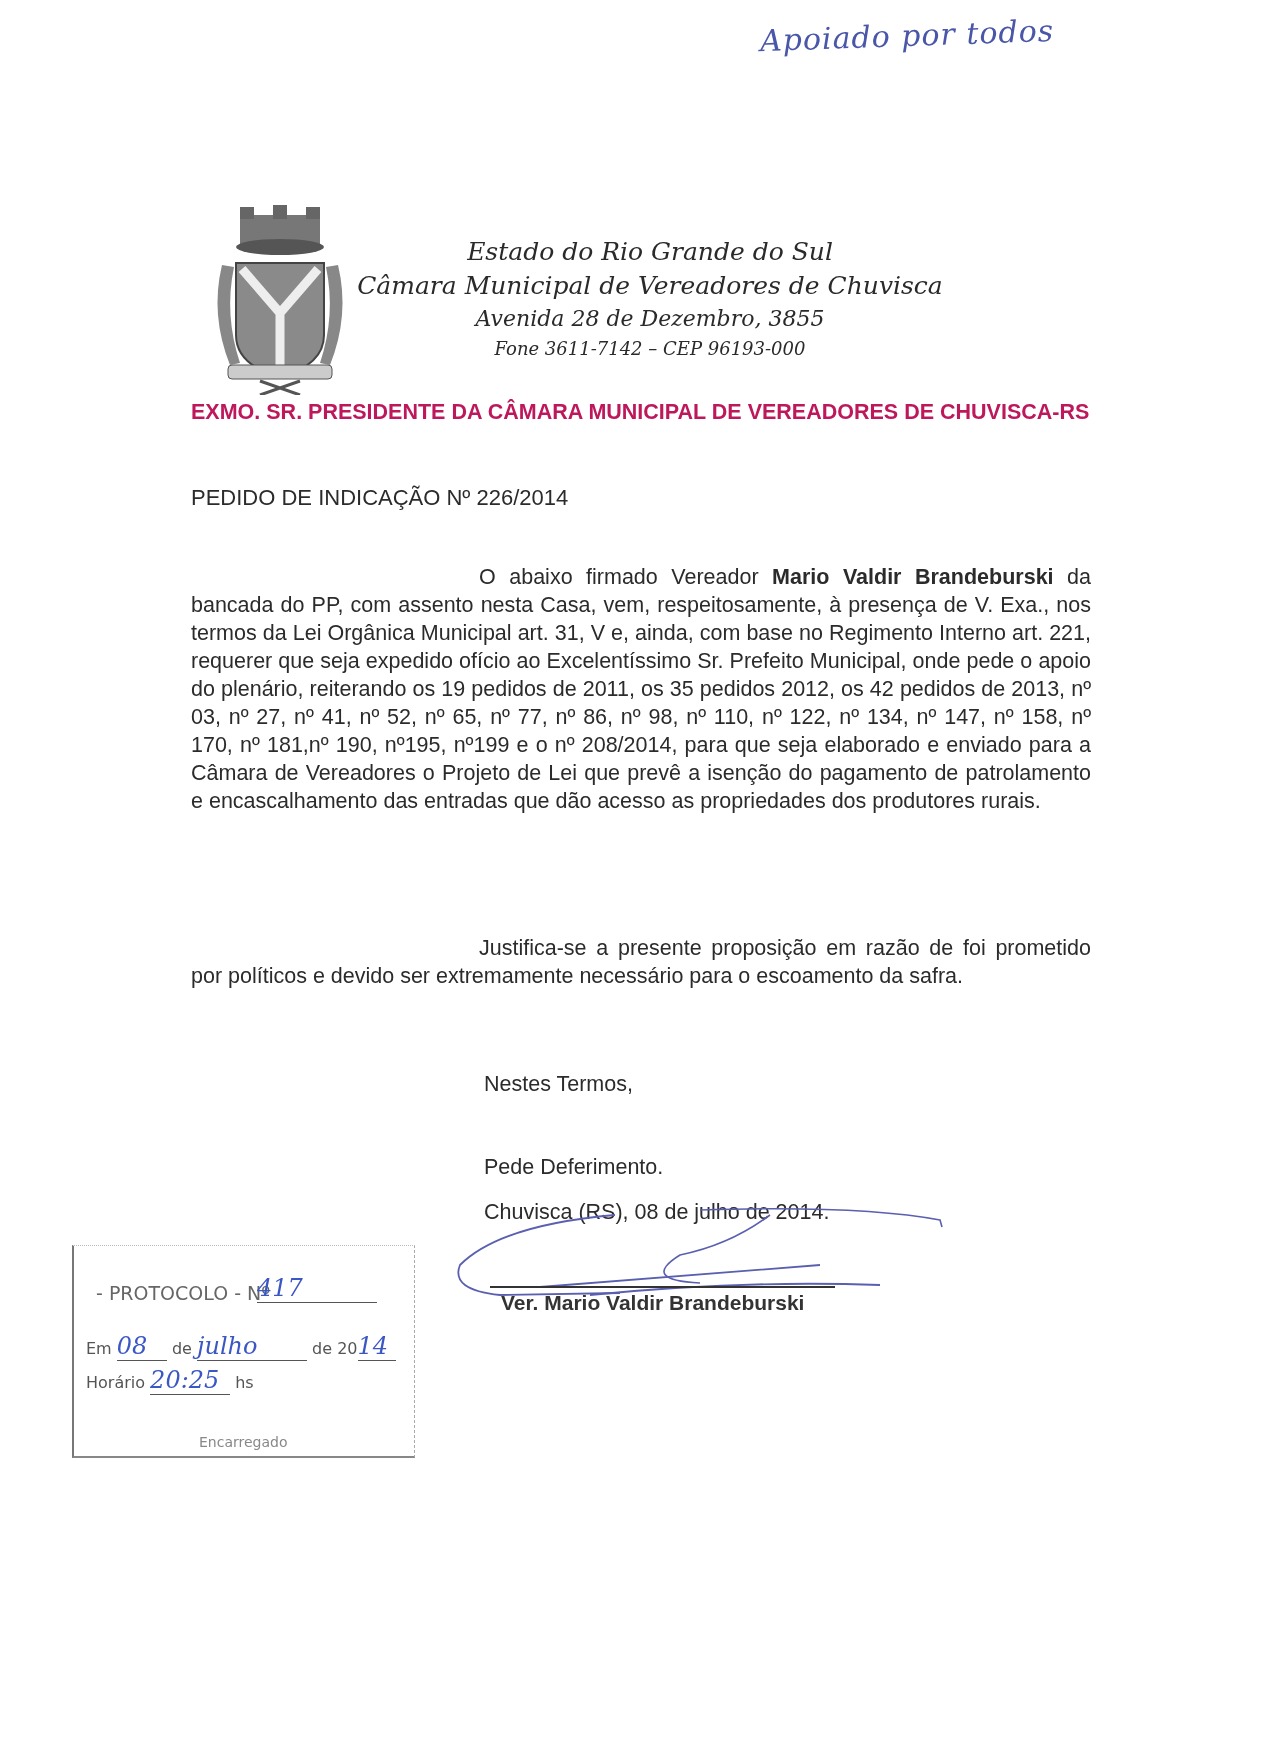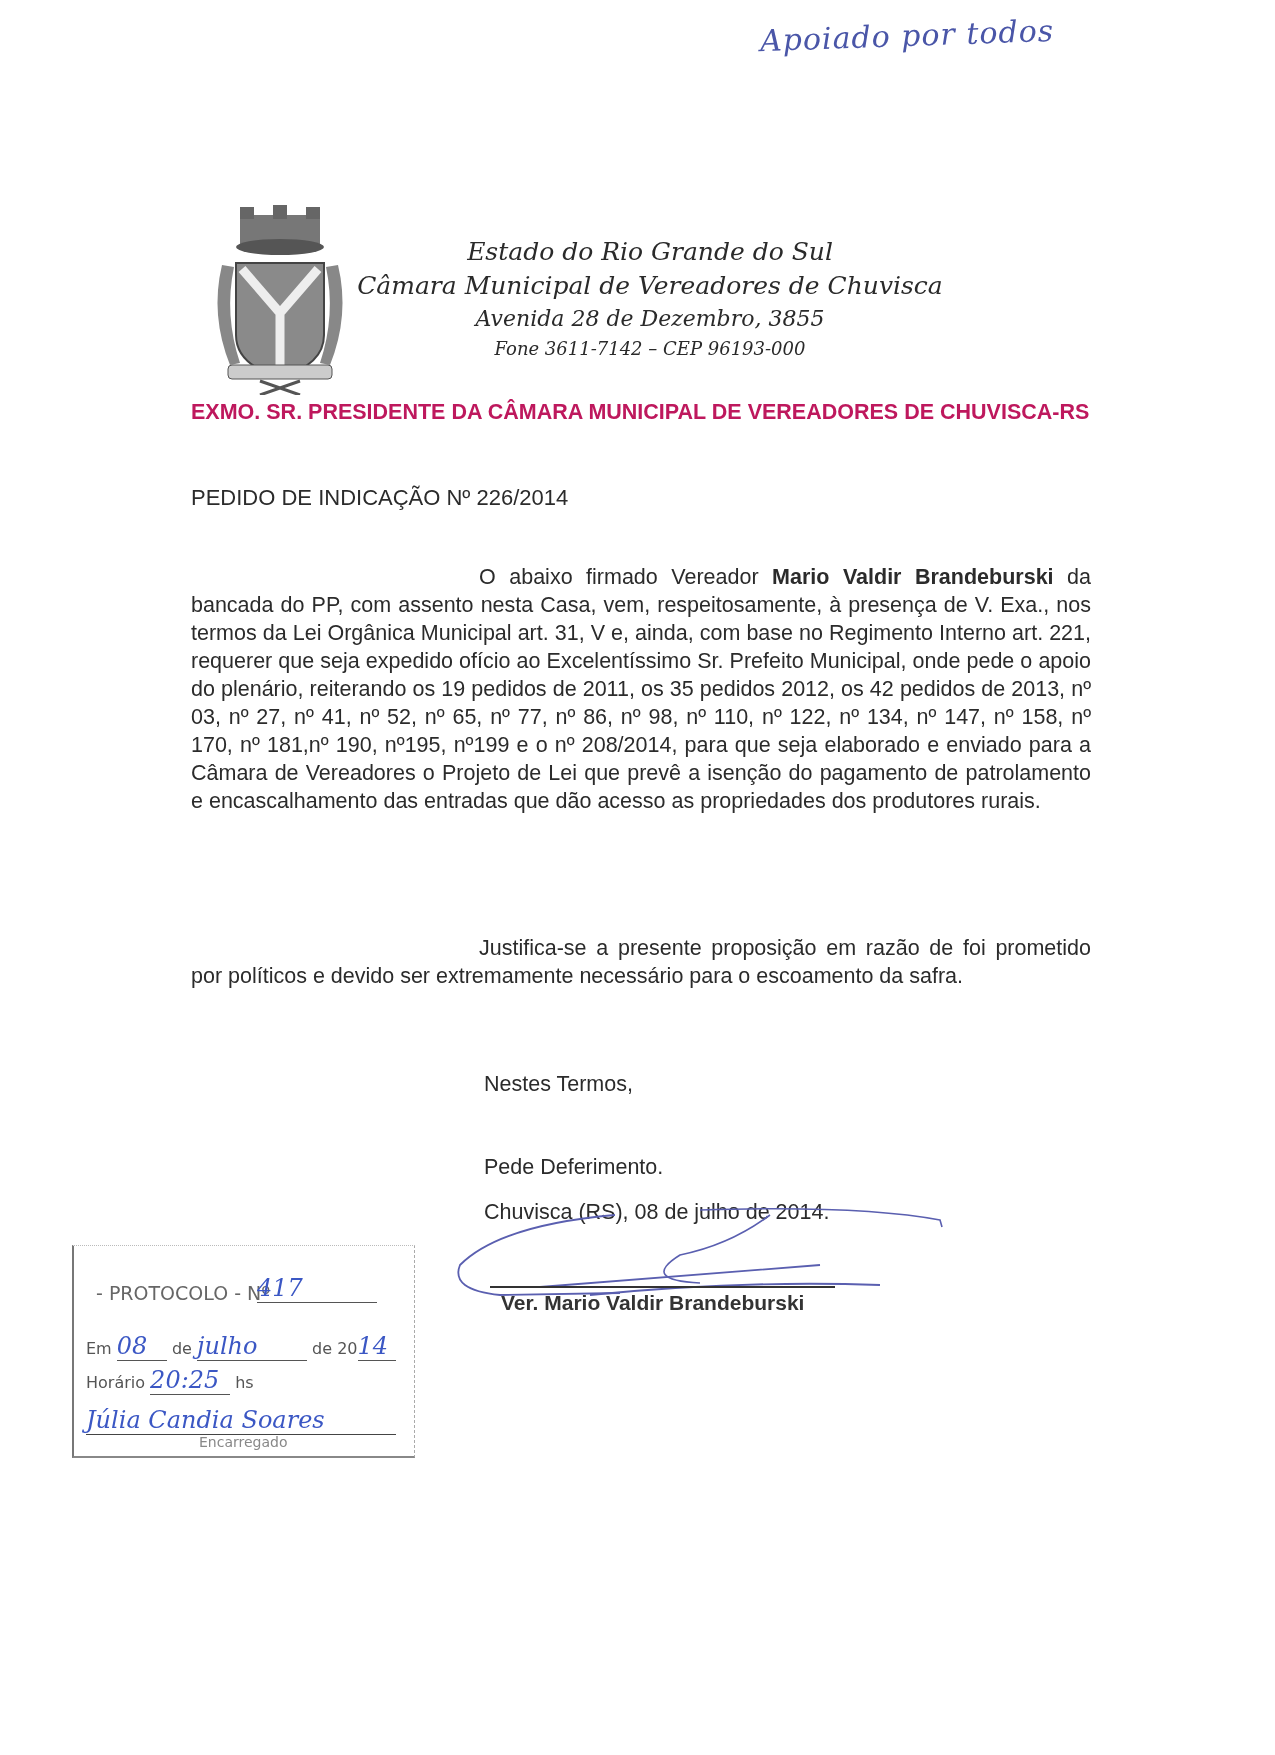--- a/index.html
+++ b/index.html
@@ -130,15 +130,14 @@
     <span class="hw" style="width:50px">08</span>
     <span>de</span>
     <span class="hw" style="width:110px">julho</span>
     <span>de 20</span><span class="hw" style="width:38px">14</span>
   </div>
   <div class="stamp-row stamp-hour">
     <span>Horário</span>
     <span class="hw" style="width:80px">20:25</span>
     <span>hs</span>
   </div>
-  <div class="stamp-sign">Júlia Candia Soares</div>
   <div class="stamp-role">Encarregado</div>
 </div>
 
 </body></html>

